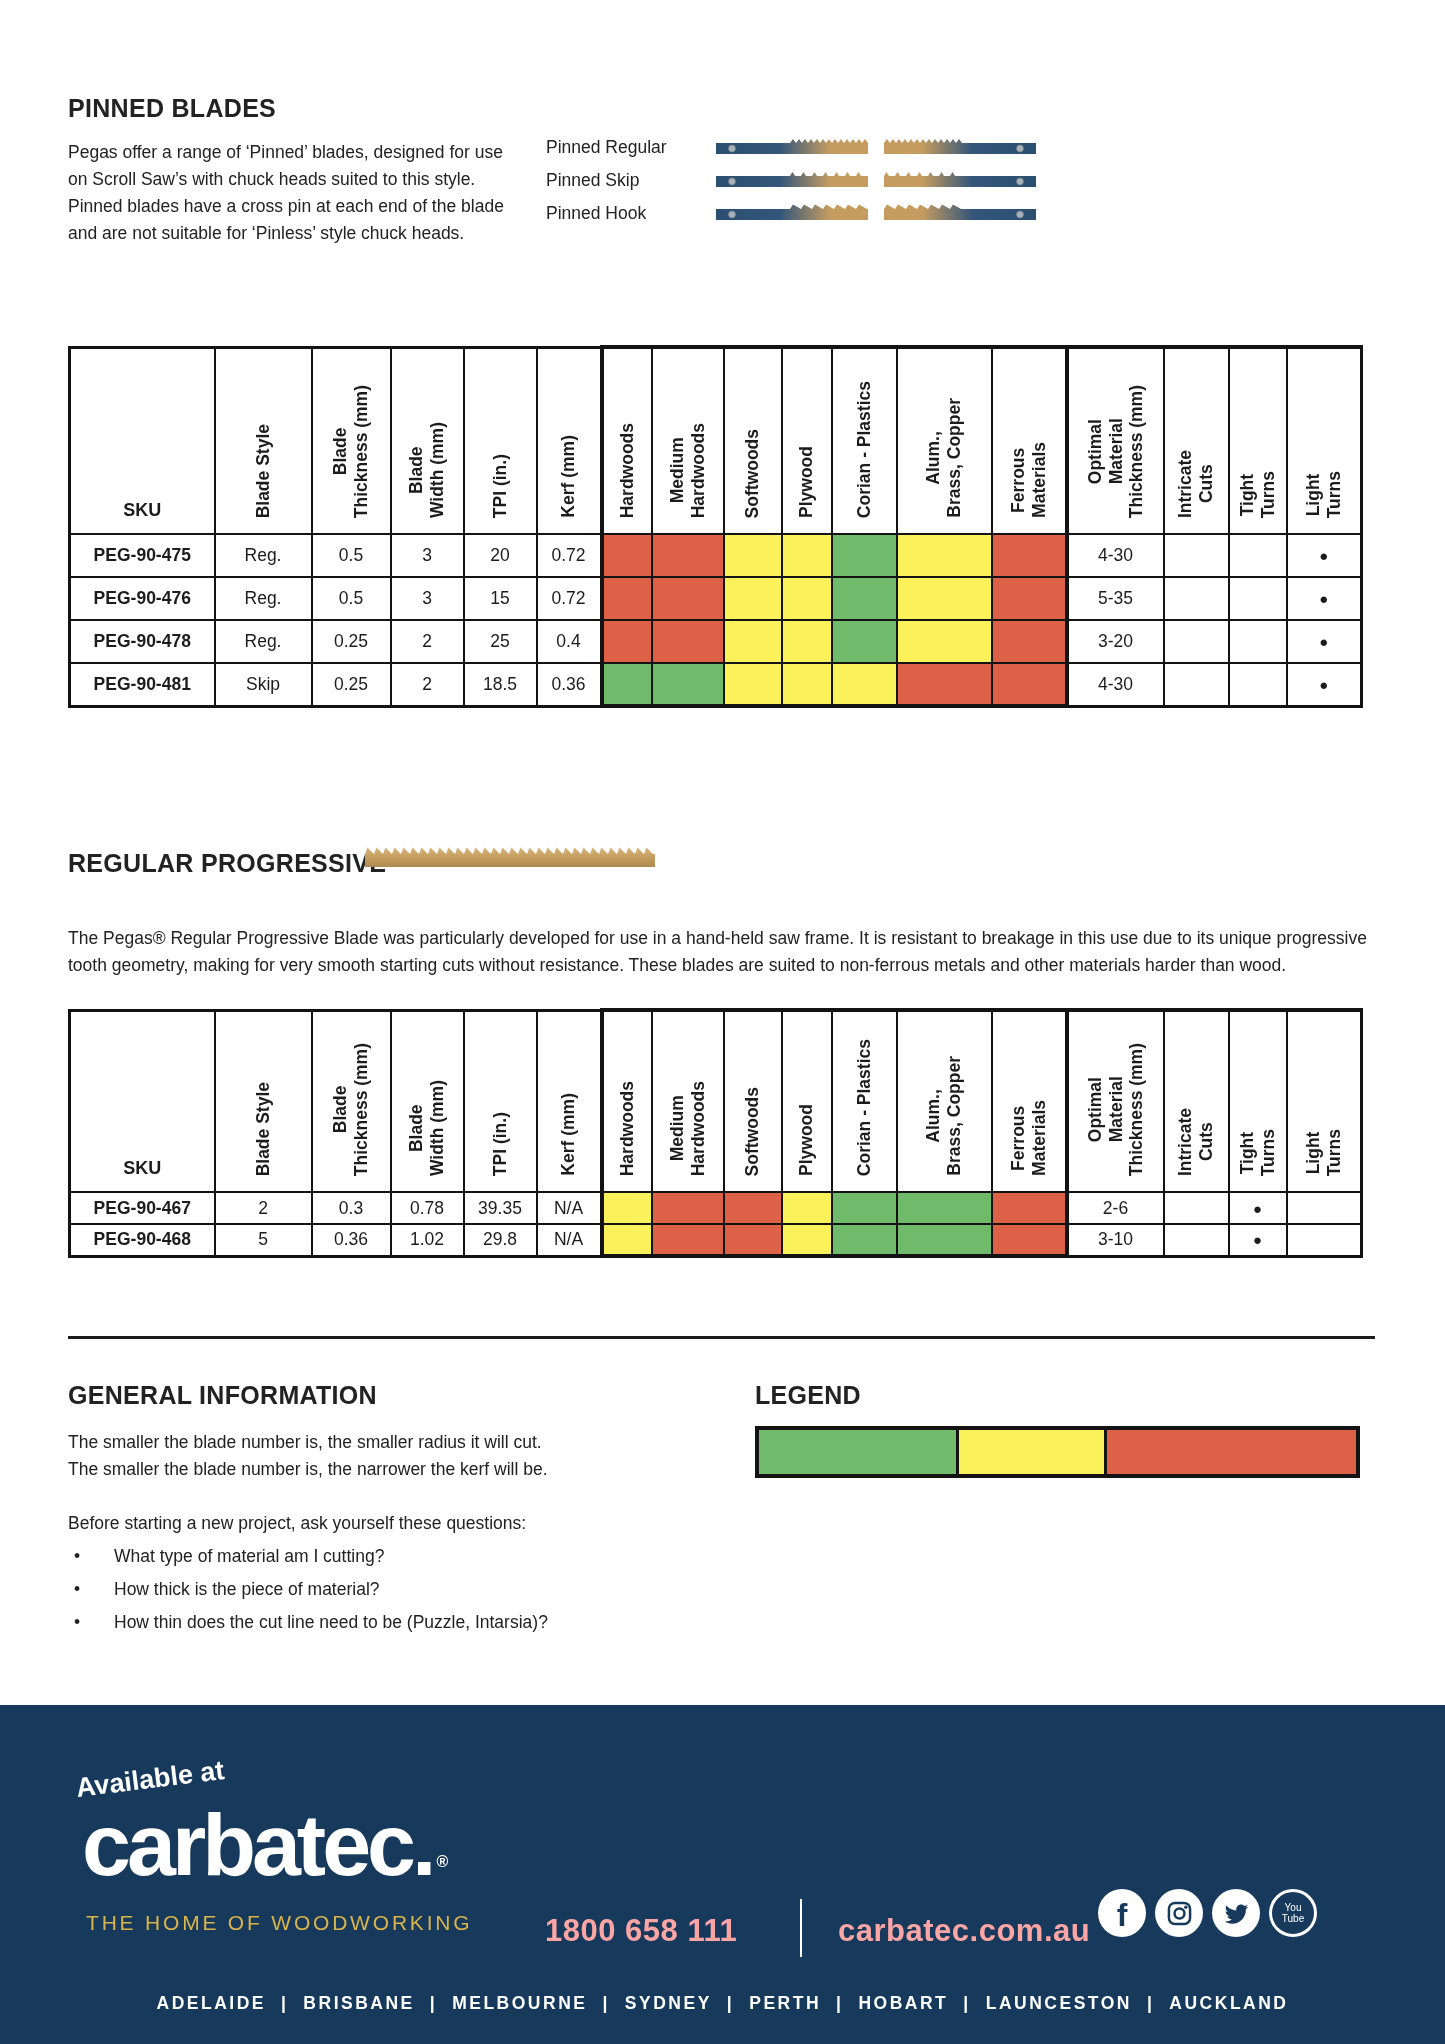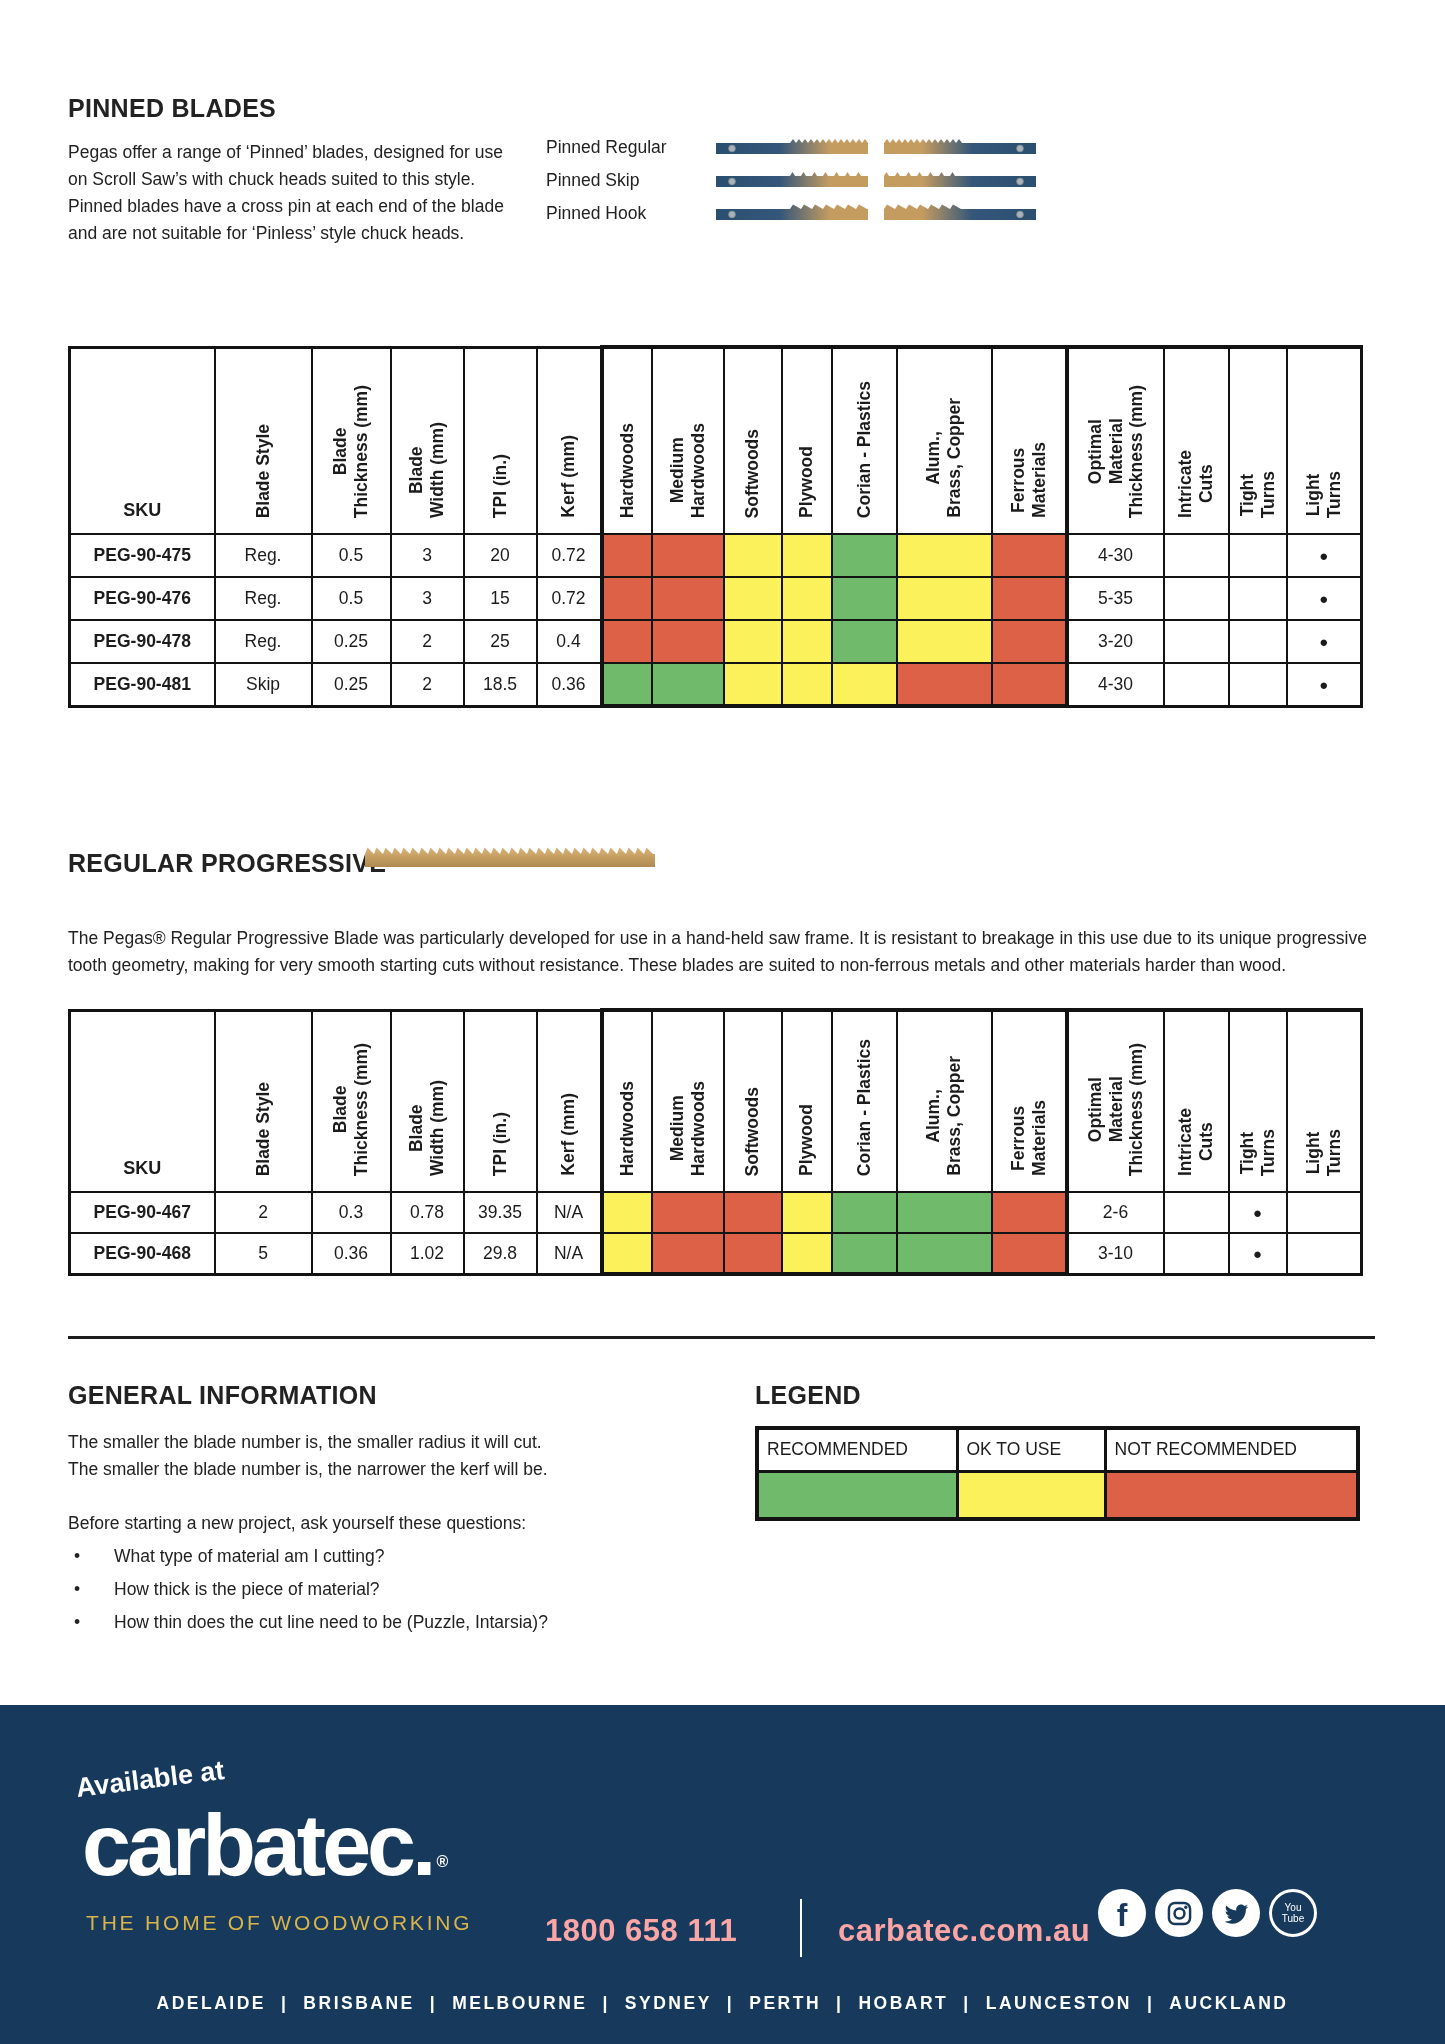--- a/index.html
+++ b/index.html
@@ -22,21 +22,21 @@
   #rp-blade { position: absolute; left: 365px; top: 846px; width: 290px; height: 26px; }
 
   table.spec { position: absolute; left: 68px; border-collapse: collapse; table-layout: fixed; background: #fff; border: 3px solid #131313; }
   #pinned-table { top: 345px; }
   #progressive-table { top: 1008px; }
   .spec th, .spec td { border: 2px solid #131313; text-align: center; padding: 0; font-size: 17.5px; color: #1c1c1c; }
   .spec thead th { vertical-align: bottom; padding-bottom: 10px; }
   #pinned-table thead th { height: 187px; }
   #progressive-table thead th { height: 182px; }
   #pinned-table tbody tr { height: 43px; }
-  #progressive-table tbody tr { height: 41px; }
+  #progressive-table tbody tr { height: 32px; }
   .spec td { vertical-align: middle; }
   .vlab { writing-mode: vertical-rl; transform: rotate(180deg); white-space: pre-line; font-weight: bold; font-size: 17.5px; line-height: 1.18; display: inline-block; }
   .hlab { font-weight: bold; font-size: 18px; padding-bottom: 2px; }
   .spec td.sku { font-weight: bold; }
   .spec .matl { border-left-width: 4px; }
   .spec .matr { border-right-width: 4px; }
   .spec thead th.thickTop { border-top-width: 4px; }
   .spec tbody tr:last-child td.mat { border-bottom-width: 4px; }
   .spec td.dotcell { font-size: 15px; line-height: 1; }
 
@@ -403,25 +403,20 @@
     <ul class="blist">
       <li>What type of material am I cutting?</li>
       <li>How thick is the piece of material?</li>
       <li>How thin does the cut line need to be (Puzzle, Intarsia)?</li>
     </ul>
   </div>
 
   <div class="h-title" id="legend-title">LEGEND</div>
   <table id="legend">
     <tbody>
-        <tr>
-      <td class="lab c1">RECOMMENDED</td>
-      <td class="lab c2">OK TO USE</td>
-      <td class="lab c3">NOT RECOMMENDED</td>
-    </tr>
     <tr>
       <td class="sw c1" style="background: rgb(112, 186, 107);"></td>
       <td class="sw c2" style="background: rgb(251, 242, 91);"></td>
       <td class="sw c3" style="background: rgb(221, 97, 71);"></td>
     </tr>
   </tbody>
     </table>
 
   <div class="footer" id="footer" style="background: rgb(23, 57, 92);">
     <div class="avail">Available at</div>

